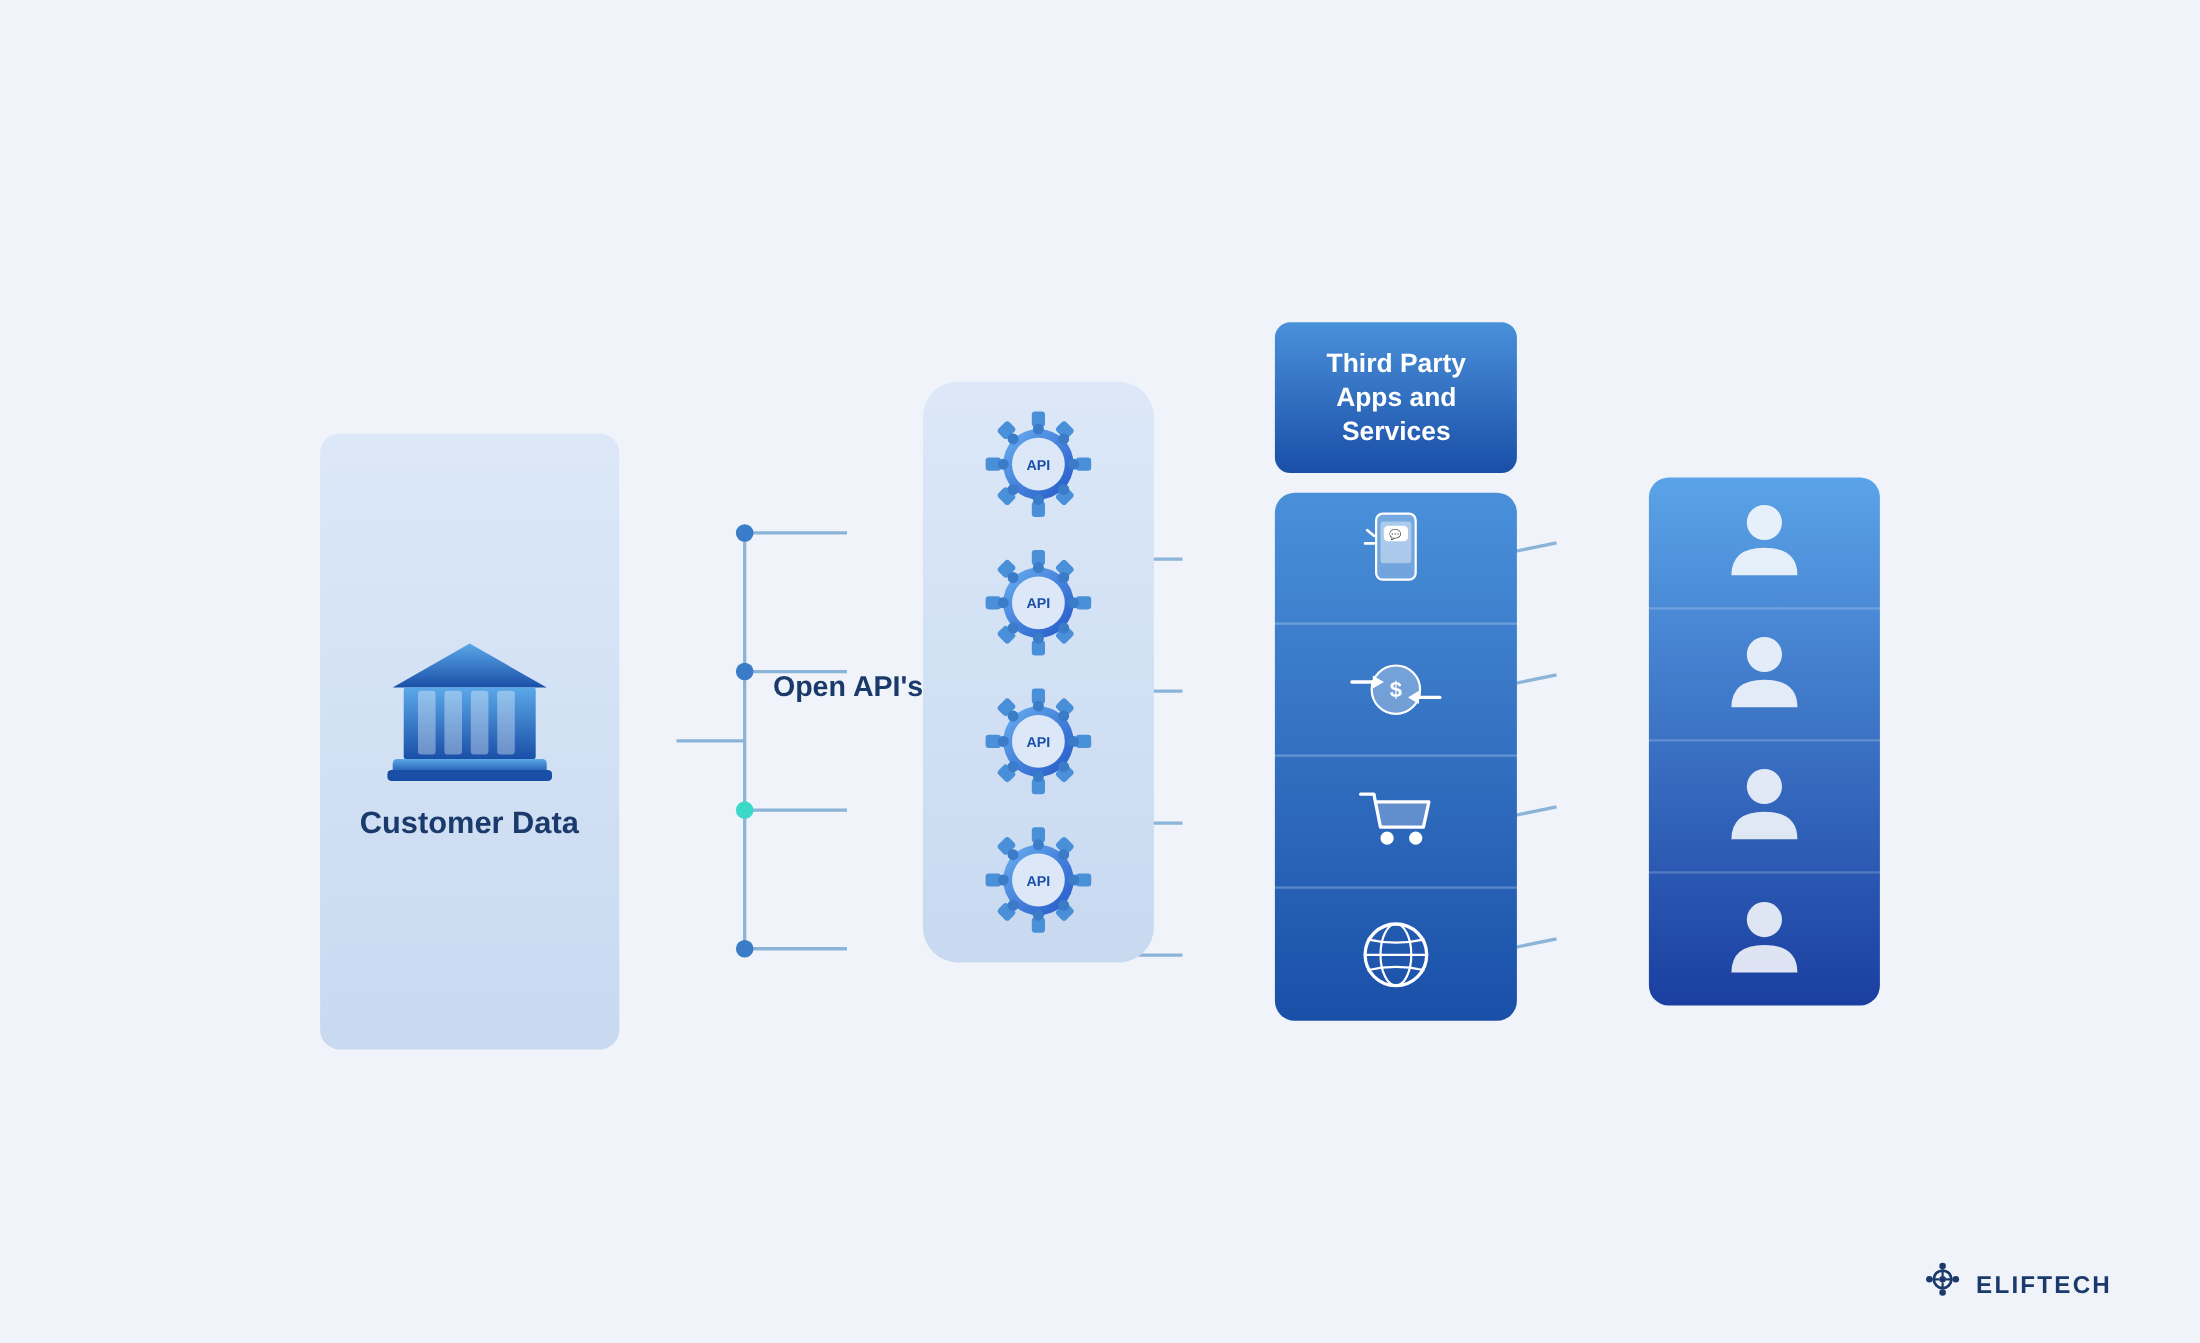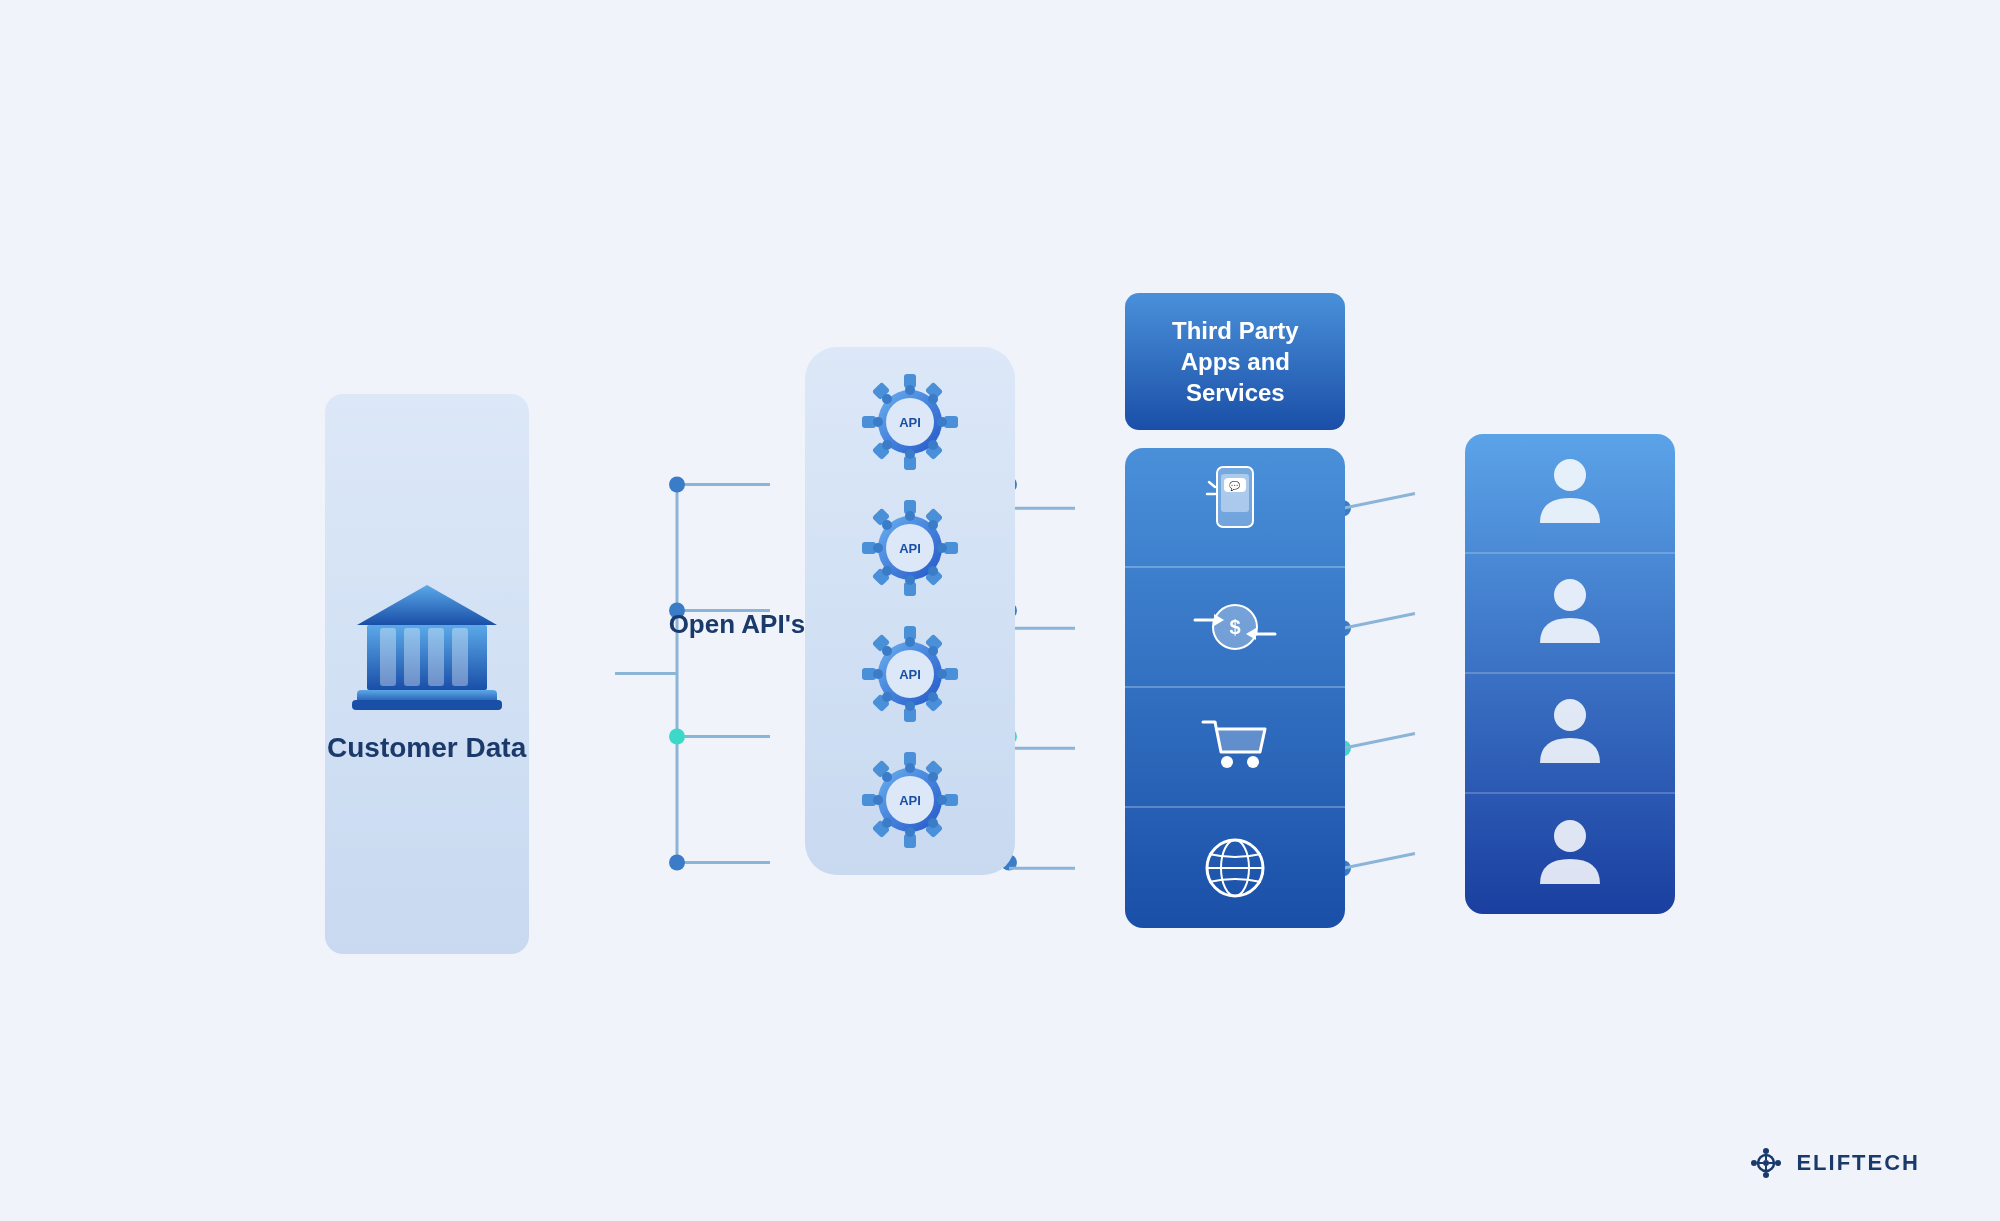--- a/index.html
+++ b/index.html
@@ -17,21 +17,21 @@
       height: 100%;
       display: flex;
       align-items: center;
       justify-content: center;
       position: relative;
       padding: 60px 80px;
     }
 
     
     .col-customer {
-      width: 204px;
+      width: 272px;
       height: 560px;
       background: linear-gradient(180deg, #dce8f8 0%, #c8d9f0 100%);
       border-radius: 18px;
       display: flex;
       flex-direction: column;
       align-items: center;
       justify-content: center;
       gap: 20px;
       position: relative;
     }
@@ -147,21 +147,21 @@
       width: 100px;
       height: 100px;
     }
 
     
     .logo-area {
       position: absolute;
       bottom: 40px;
       right: 80px;
       display: flex;
-      align-items: center;
+      align-items: flex-end;
       gap: 12px;
     }
 
     .logo-text {
       font-size: 22px;
       font-weight: 700;
       color: #1a3a6b;
       letter-spacing: 2px;
     }
 

